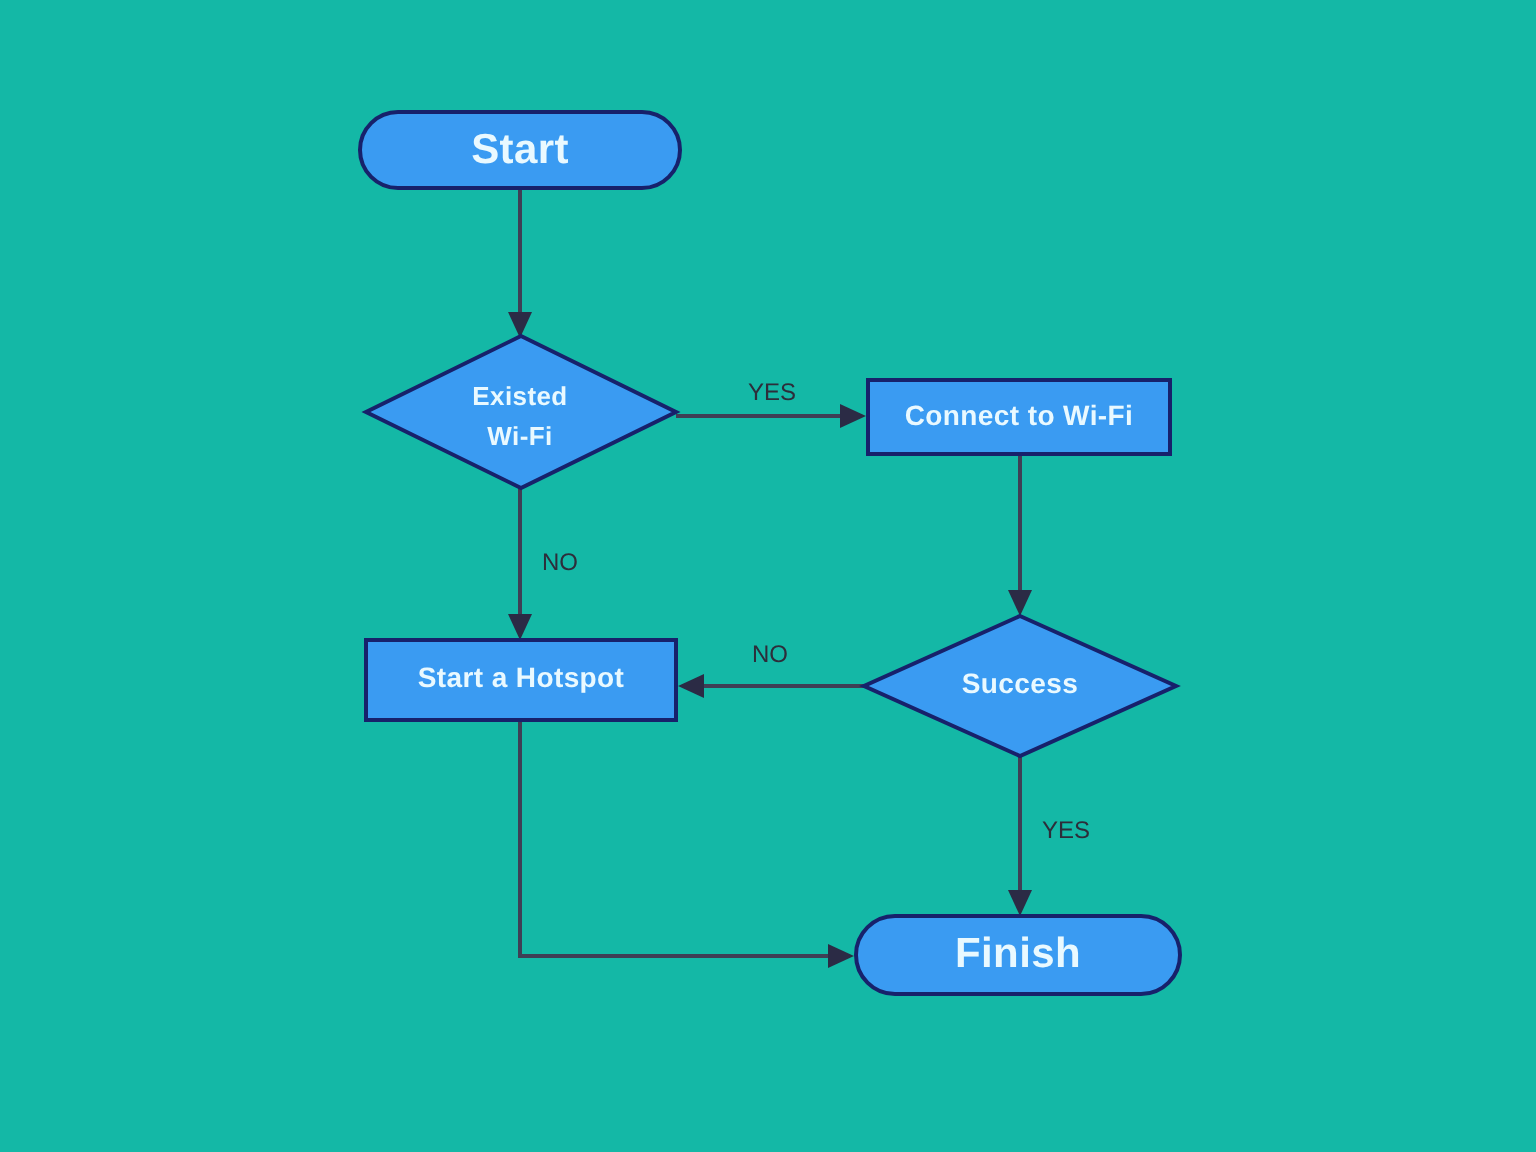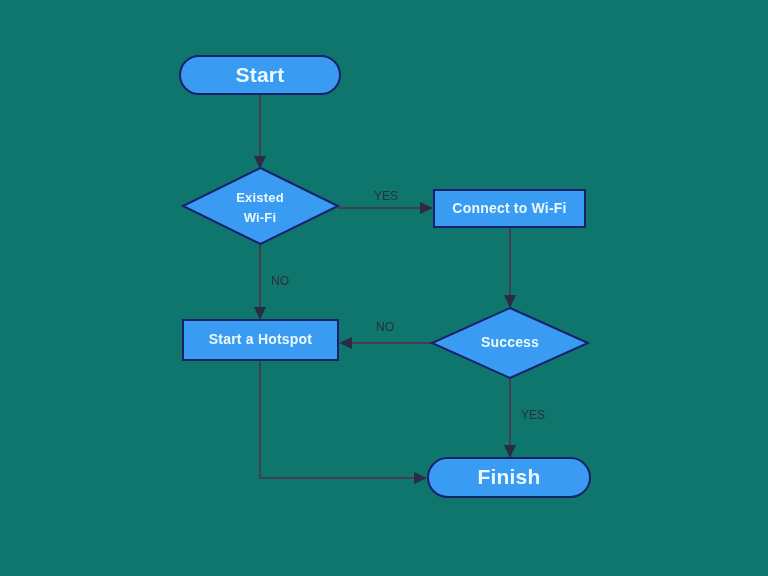--- a/index.html
+++ b/index.html
@@ -10,21 +10,21 @@
   body {
     width: 768px;
     height: 576px;
     overflow: hidden;
     font-family: "Liberation Sans", sans-serif;
   }
   #canvas {
     position: relative;
     width: 768px;
     height: 576px;
-    background: #0f766e;
+    background: #14b8a6;
   }
   #flow-svg {
     position: absolute;
     left: 0;
     top: 0;
     width: 768px;
     height: 576px;
   }
   .node-label {
     font-family: "Liberation Sans", sans-serif;

